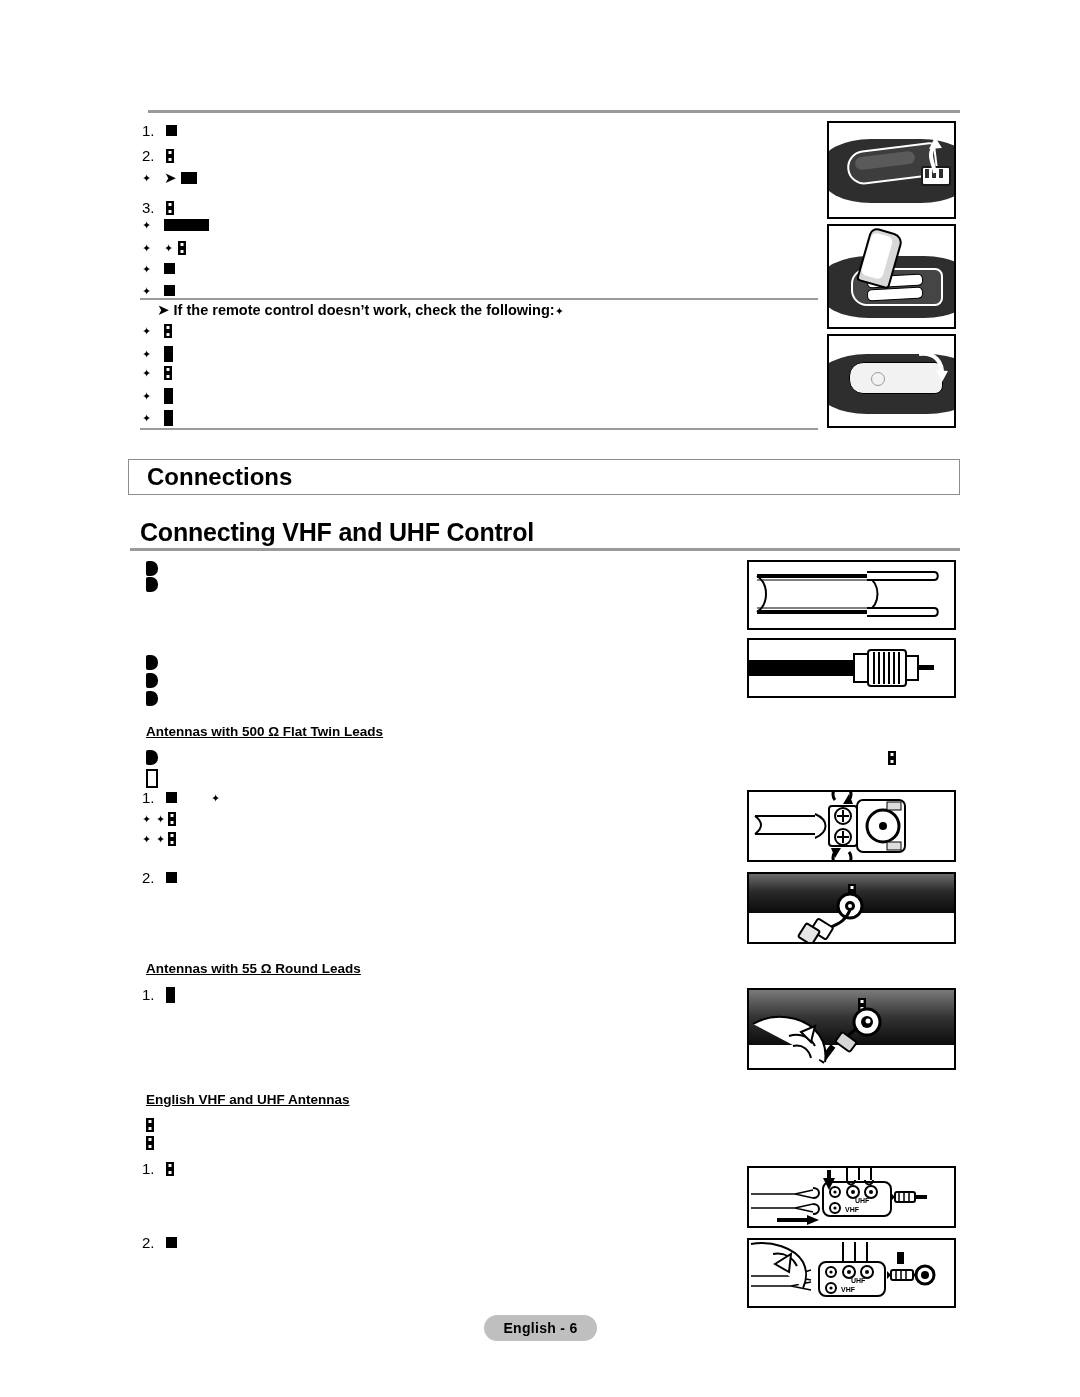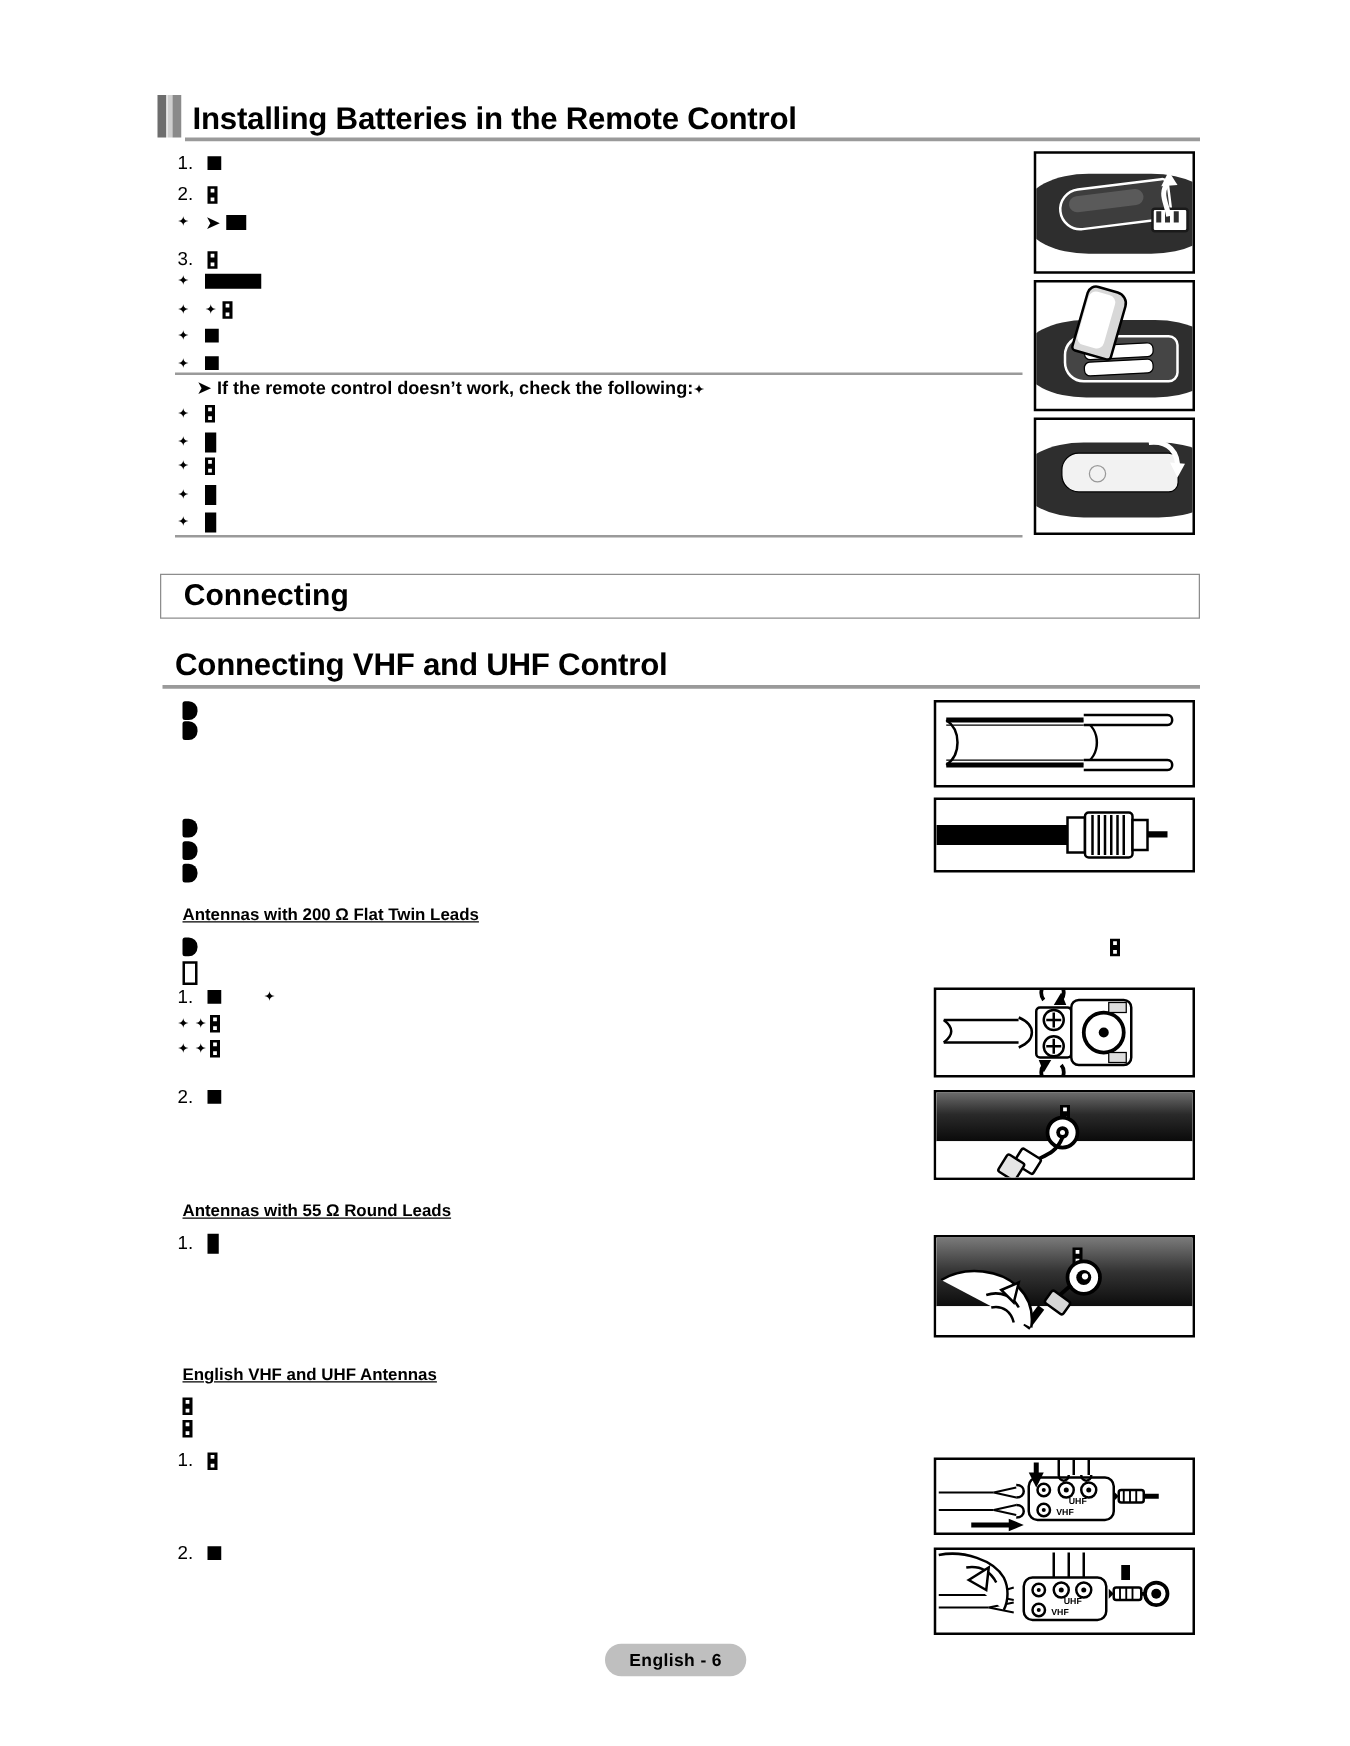--- a/index.html
+++ b/index.html
@@ -60,28 +60,20 @@
 
   .footer{position:absolute;background:#bfbfbf;border-radius:16px;
           display:flex;align-items:center;justify-content:center;text-align:center;}
   .footer span{font-size:14px;font-weight:bold;letter-spacing:.3px;}
 </style>
 </head>
 <body>
 
 <div class="page">
 
-  <div class="sec-title-wrap" style="left:126px;top:76px;">
-    <span class="barmark">
-      <i class="a"></i>
-        <i class="b"></i>
-        <i class="c"></i>
-    </span>
-    <span class="sec-title">Installing Batteries in the Remote Control</span>
-  </div>
   <div class="rule" style="left:148px;top:110px;width:812px;height:3px;"></div>
 
   <div class="row" style="left:142px;top:122px;">
     <span class="num">1.</span>
     <span class="tofu s2"></span>
   </div>
 
   <div class="row" style="left:142px;top:147px;">
     <span class="num">2.</span>
     <span class="tofu s1 dot"></span>
@@ -170,21 +162,21 @@
     <div class="remote" style="left:-12px;top:18px;width:160px;height:60px;background:#2e2e2e;"></div>
     <div style="position:absolute;left:20px;top:26px;width:92px;height:30px;background:#f2f2f2;border:1px solid #000;border-radius:14px 8px 8px 14px;"></div>
     <div style="position:absolute;left:42px;top:36px;width:12px;height:12px;border:1px solid #999;border-radius:50%;"></div>
     <svg style="position:absolute;left:86px;top:12px;" width="34" height="36" viewBox="0 0 34 36">
       <path d="M4 6 C20 4 28 14 27 28" stroke="#fff" stroke-width="4" fill="none"></path>
       <polygon points="27,34 21,22 33,23" fill="#fff"></polygon>
     </svg>
   </div>
 
   <div class="boxhead" style="left:128px;top:459px;width:832px;height:36px;">
-    <span>Connecting</span>
+    <span>Connections</span>
   </div>
 
   <div class="sec-title-wrap" style="left:140px;top:518px;">
     <span class="sec-title">Connecting VHF and UHF Control</span>
   </div>
   <div class="rule" style="left:130px;top:548px;width:830px;height:3px;"></div>
 
   <div class="row" style="left:146px;top:561px;">
     <span class="tofu rnd"></span>
   </div>
@@ -194,21 +186,21 @@
   <div class="row" style="left:146px;top:655px;">
     <span class="tofu rnd"></span>
   </div>
   <div class="row" style="left:146px;top:673px;">
     <span class="tofu rnd"></span>
   </div>
   <div class="row" style="left:146px;top:691px;">
     <span class="tofu rnd"></span>
   </div>
 
-  <div class="subhead" style="left:146px;top:724px;">Antennas with 200 Ω Flat Twin Leads</div>
+  <div class="subhead" style="left:146px;top:724px;">Antennas with 500 Ω Flat Twin Leads</div>
 
   <div class="row" style="left:146px;top:750px;">
     <span class="tofu rnd"></span>
   </div>
   <div class="row" style="left:146px;top:769px;">
     <span class="tofu outl"></span>
   </div>
 
   <div class="row" style="left:142px;top:789px;">
     <span class="num">1.</span>

